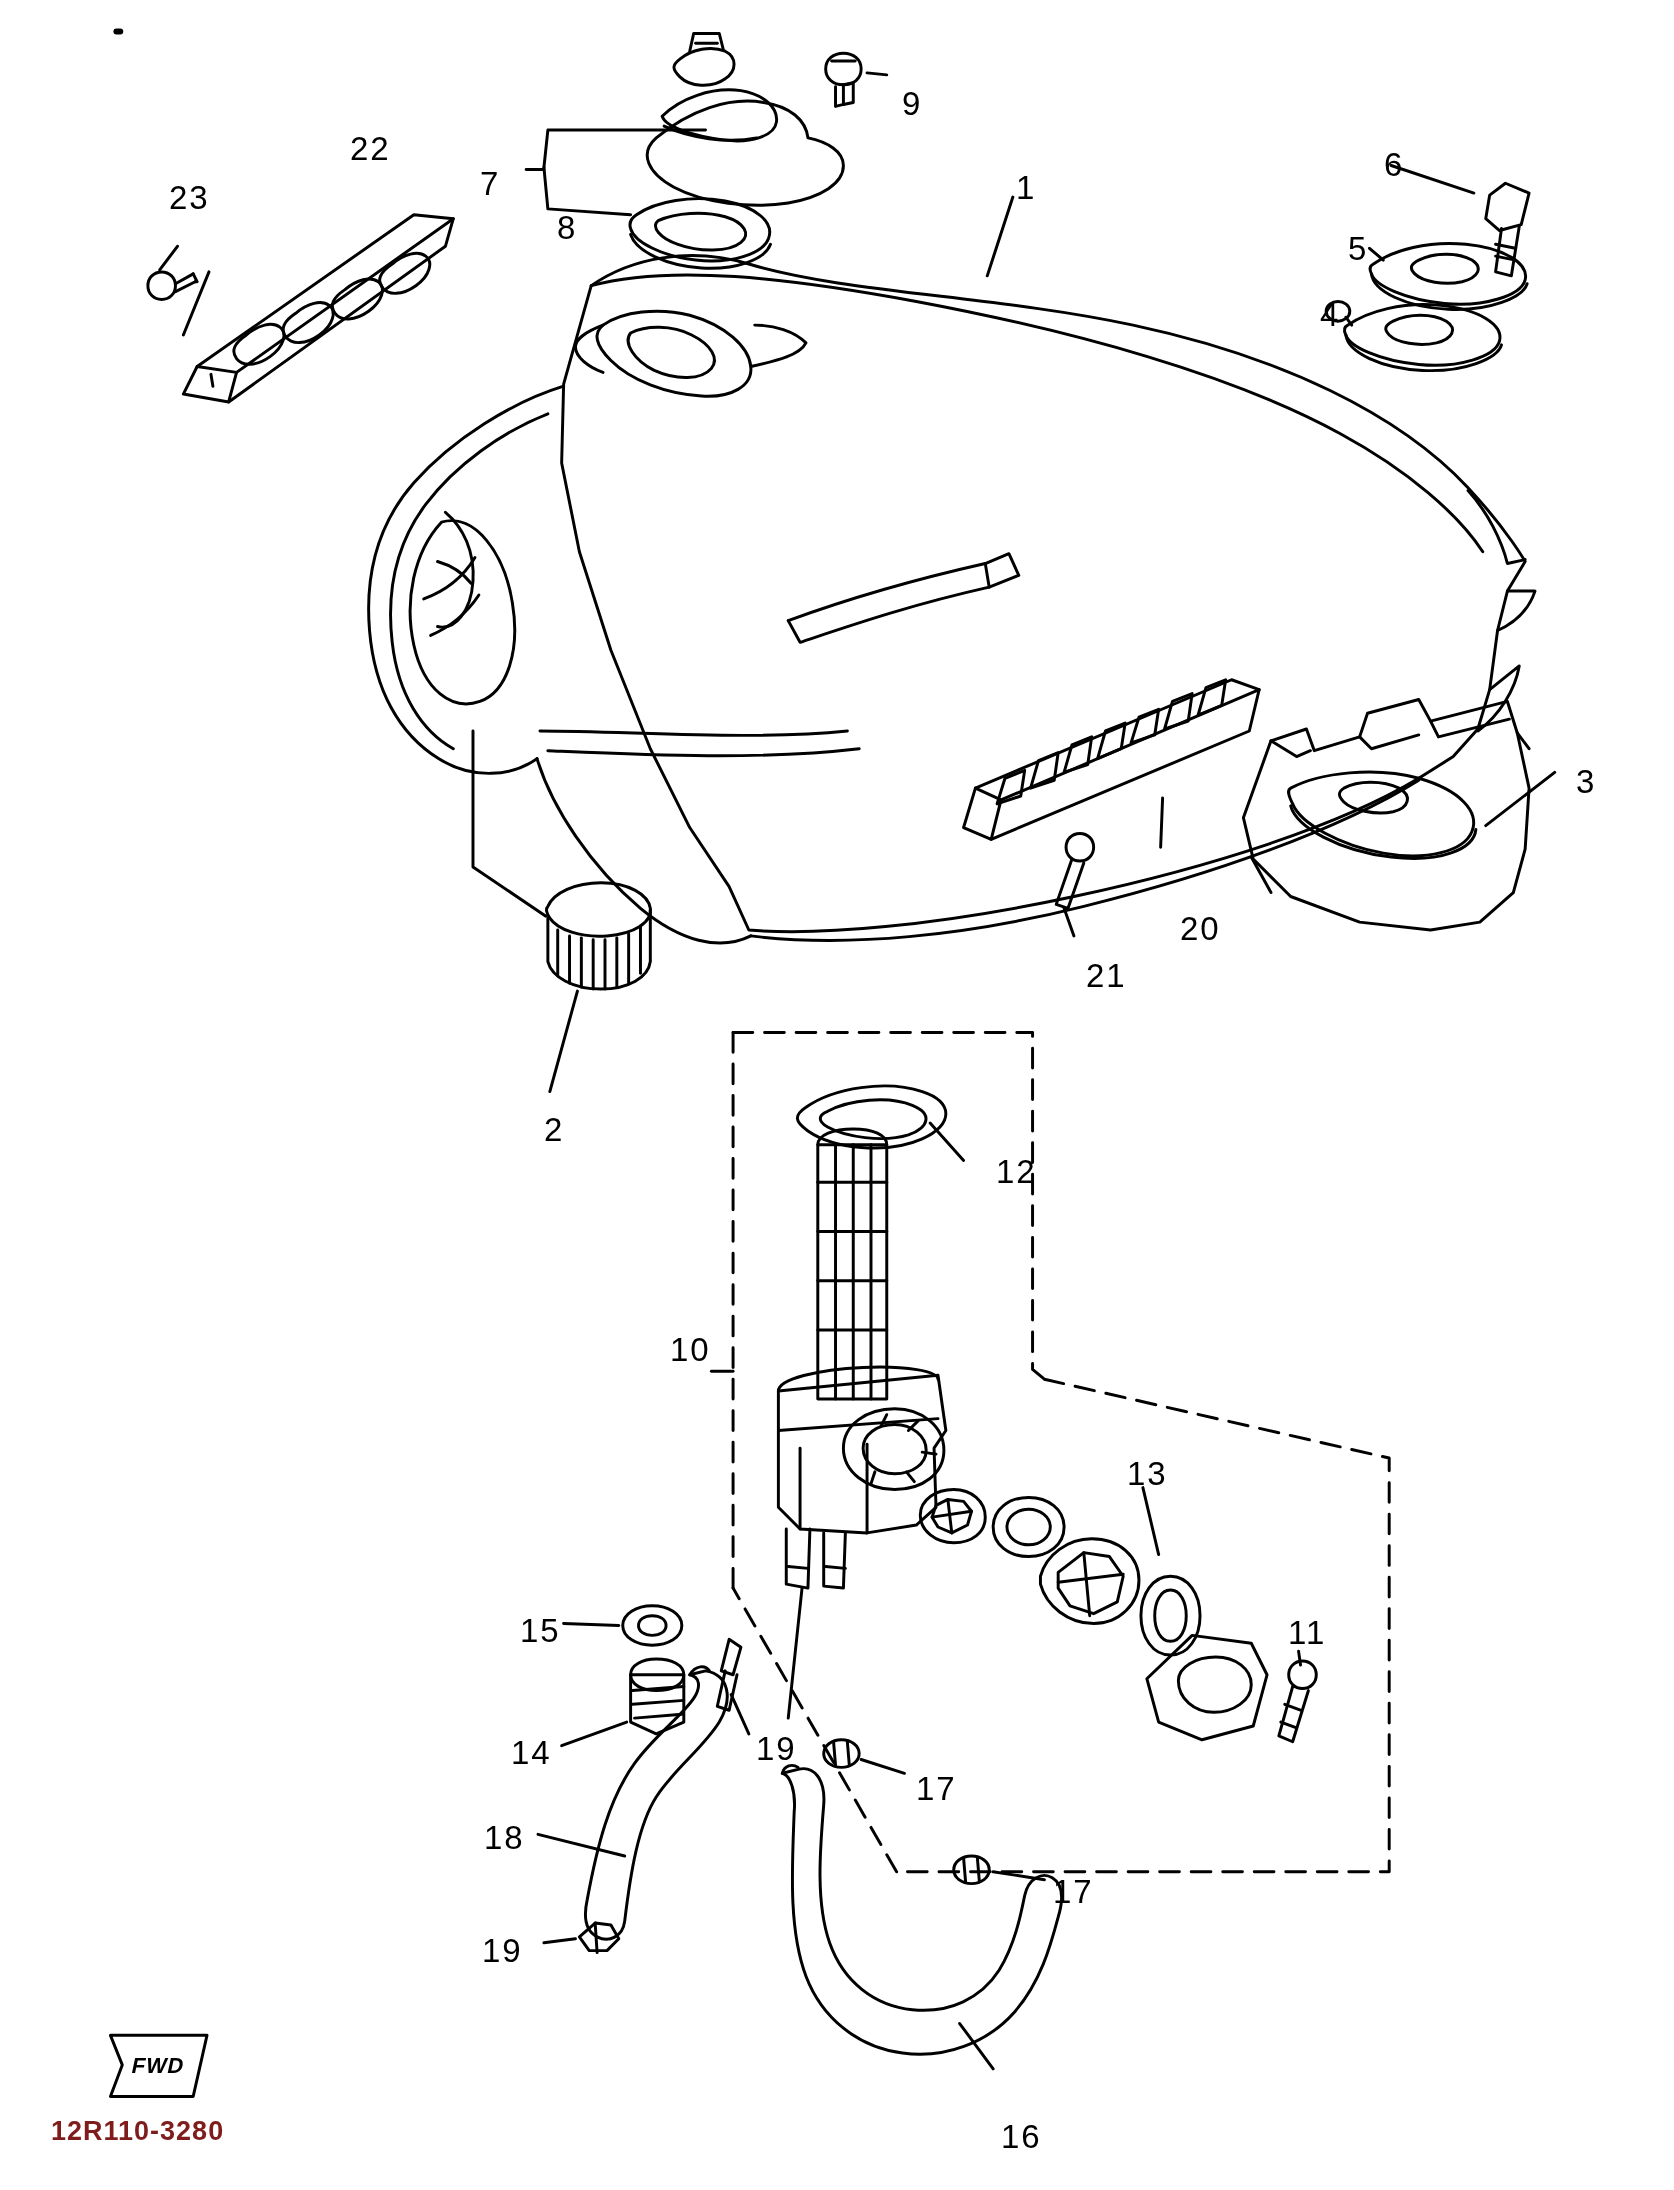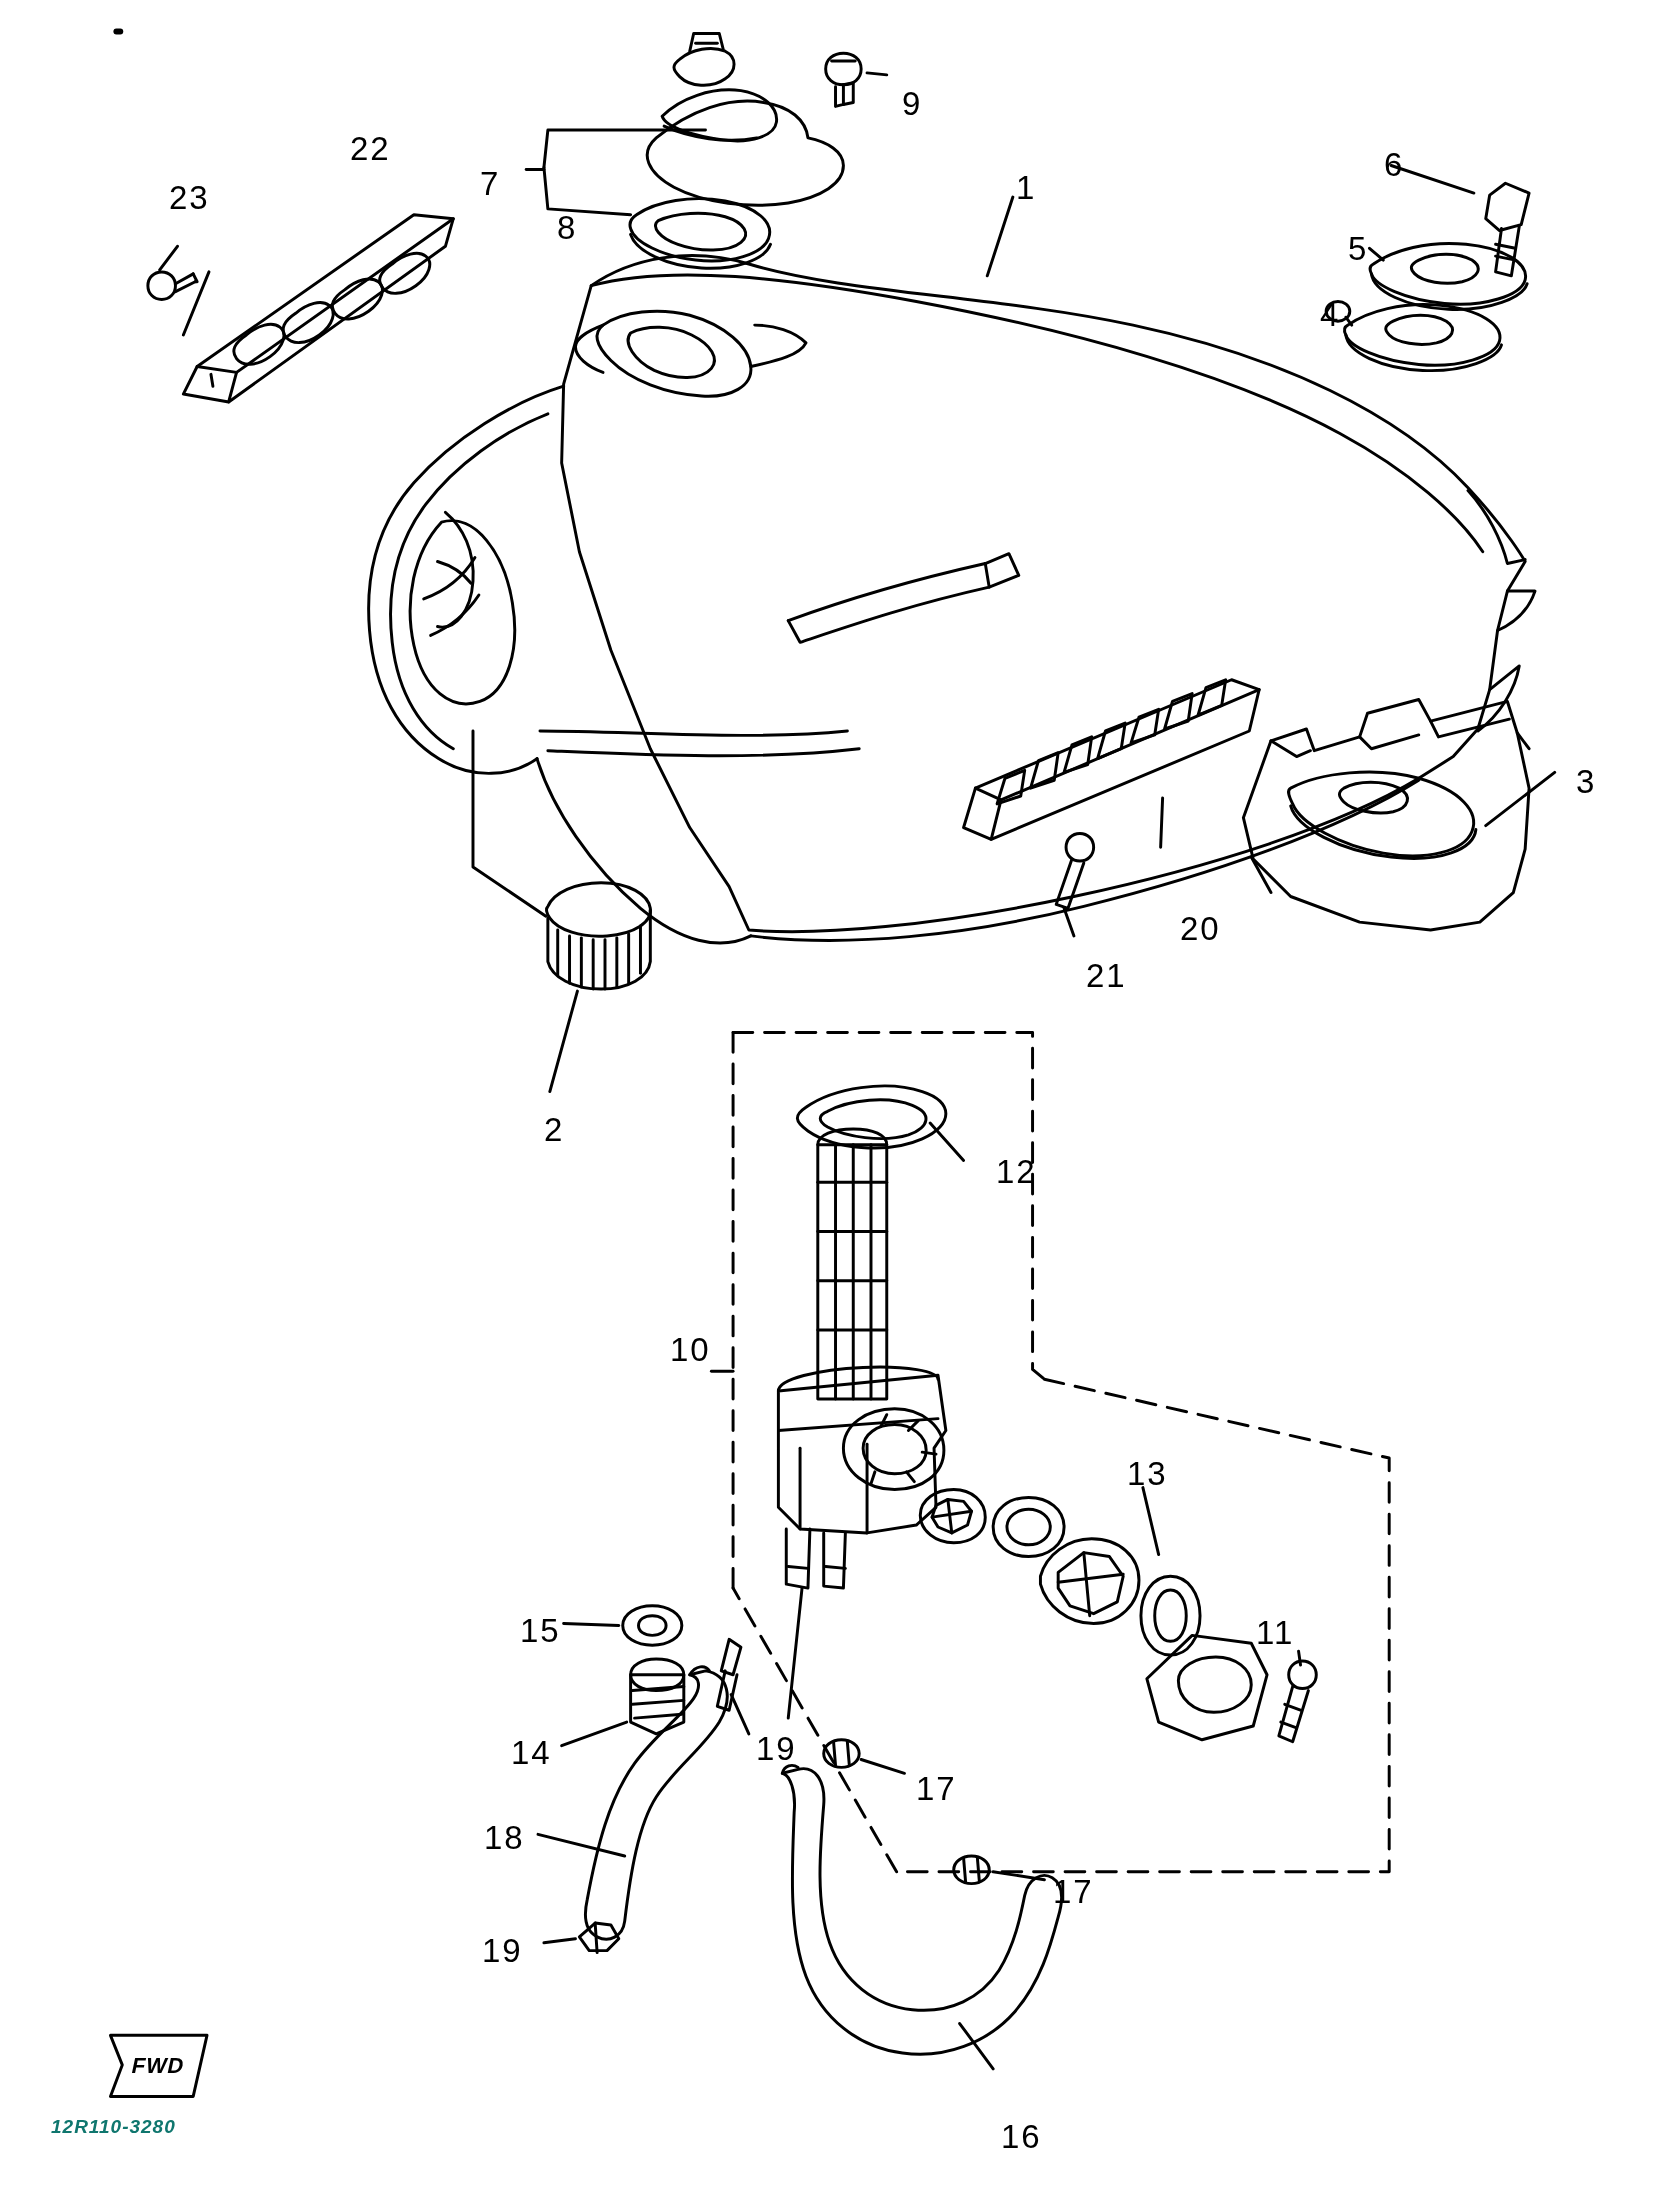--- a/index.html
+++ b/index.html
@@ -34,24 +34,23 @@
     color: #000000;
     white-space: nowrap;
     user-select: none;
   }
   .partcode {
     position: absolute;
     left: 51px;
     top: 2116px;
     font-family: "Liberation Sans", sans-serif;
     font-weight: bold;
-    font-size: 19px;
+    font-size: 27px;
     letter-spacing: 1px;
-    color: #0f766e;
-    font-style: italic;
+    color: #7f1d1d;
   }
   .fwd-badge {
     position: absolute;
     left: 106px;
     top: 2031px;
     width: 99px;
     height: 69px;
   }
   .fwd-badge span {
     position: absolute;
@@ -381,21 +380,21 @@
   <div class="callout" style="left:1016px; top:169px;">1</div>
   <div class="callout" style="left:544px;  top:1111px;">2</div>
   <div class="callout" style="left:1576px; top:763px;">3</div>
   <div class="callout" style="left:1320px; top:296px;">4</div>
   <div class="callout" style="left:1348px; top:230px;">5</div>
   <div class="callout" style="left:1384px; top:146px;">6</div>
   <div class="callout" style="left:480px;  top:165px;">7</div>
   <div class="callout" style="left:557px;  top:209px;">8</div>
   <div class="callout" style="left:902px;  top:85px;">9</div>
   <div class="callout" style="left:670px;  top:1331px;">10</div>
-  <div class="callout" style="left:1256px; top:1614px;">11</div>
+  <div class="callout" style="left:1288px; top:1614px;">11</div>
   <div class="callout" style="left:973px;  top:1153px;margin-left:23px;">12</div>
   <div class="callout" style="left:1127px; top:1455px;">13</div>
   <div class="callout" style="left:511px;  top:1734px;">14</div>
   <div class="callout" style="left:520px;  top:1612px;">15</div>
   <div class="callout" style="left:1001px; top:2091px;margin-top:27px;">16</div>
   <div class="callout" style="left:916px;  top:1770px;">17</div>
   <div class="callout" style="left:1053px; top:1873px;">17</div>
   <div class="callout" style="left:484px;  top:1819px;">18</div>
   <div class="callout" style="left:756px;  top:1730px;">19</div>
   <div class="callout" style="left:482px;  top:1932px;">19</div>

